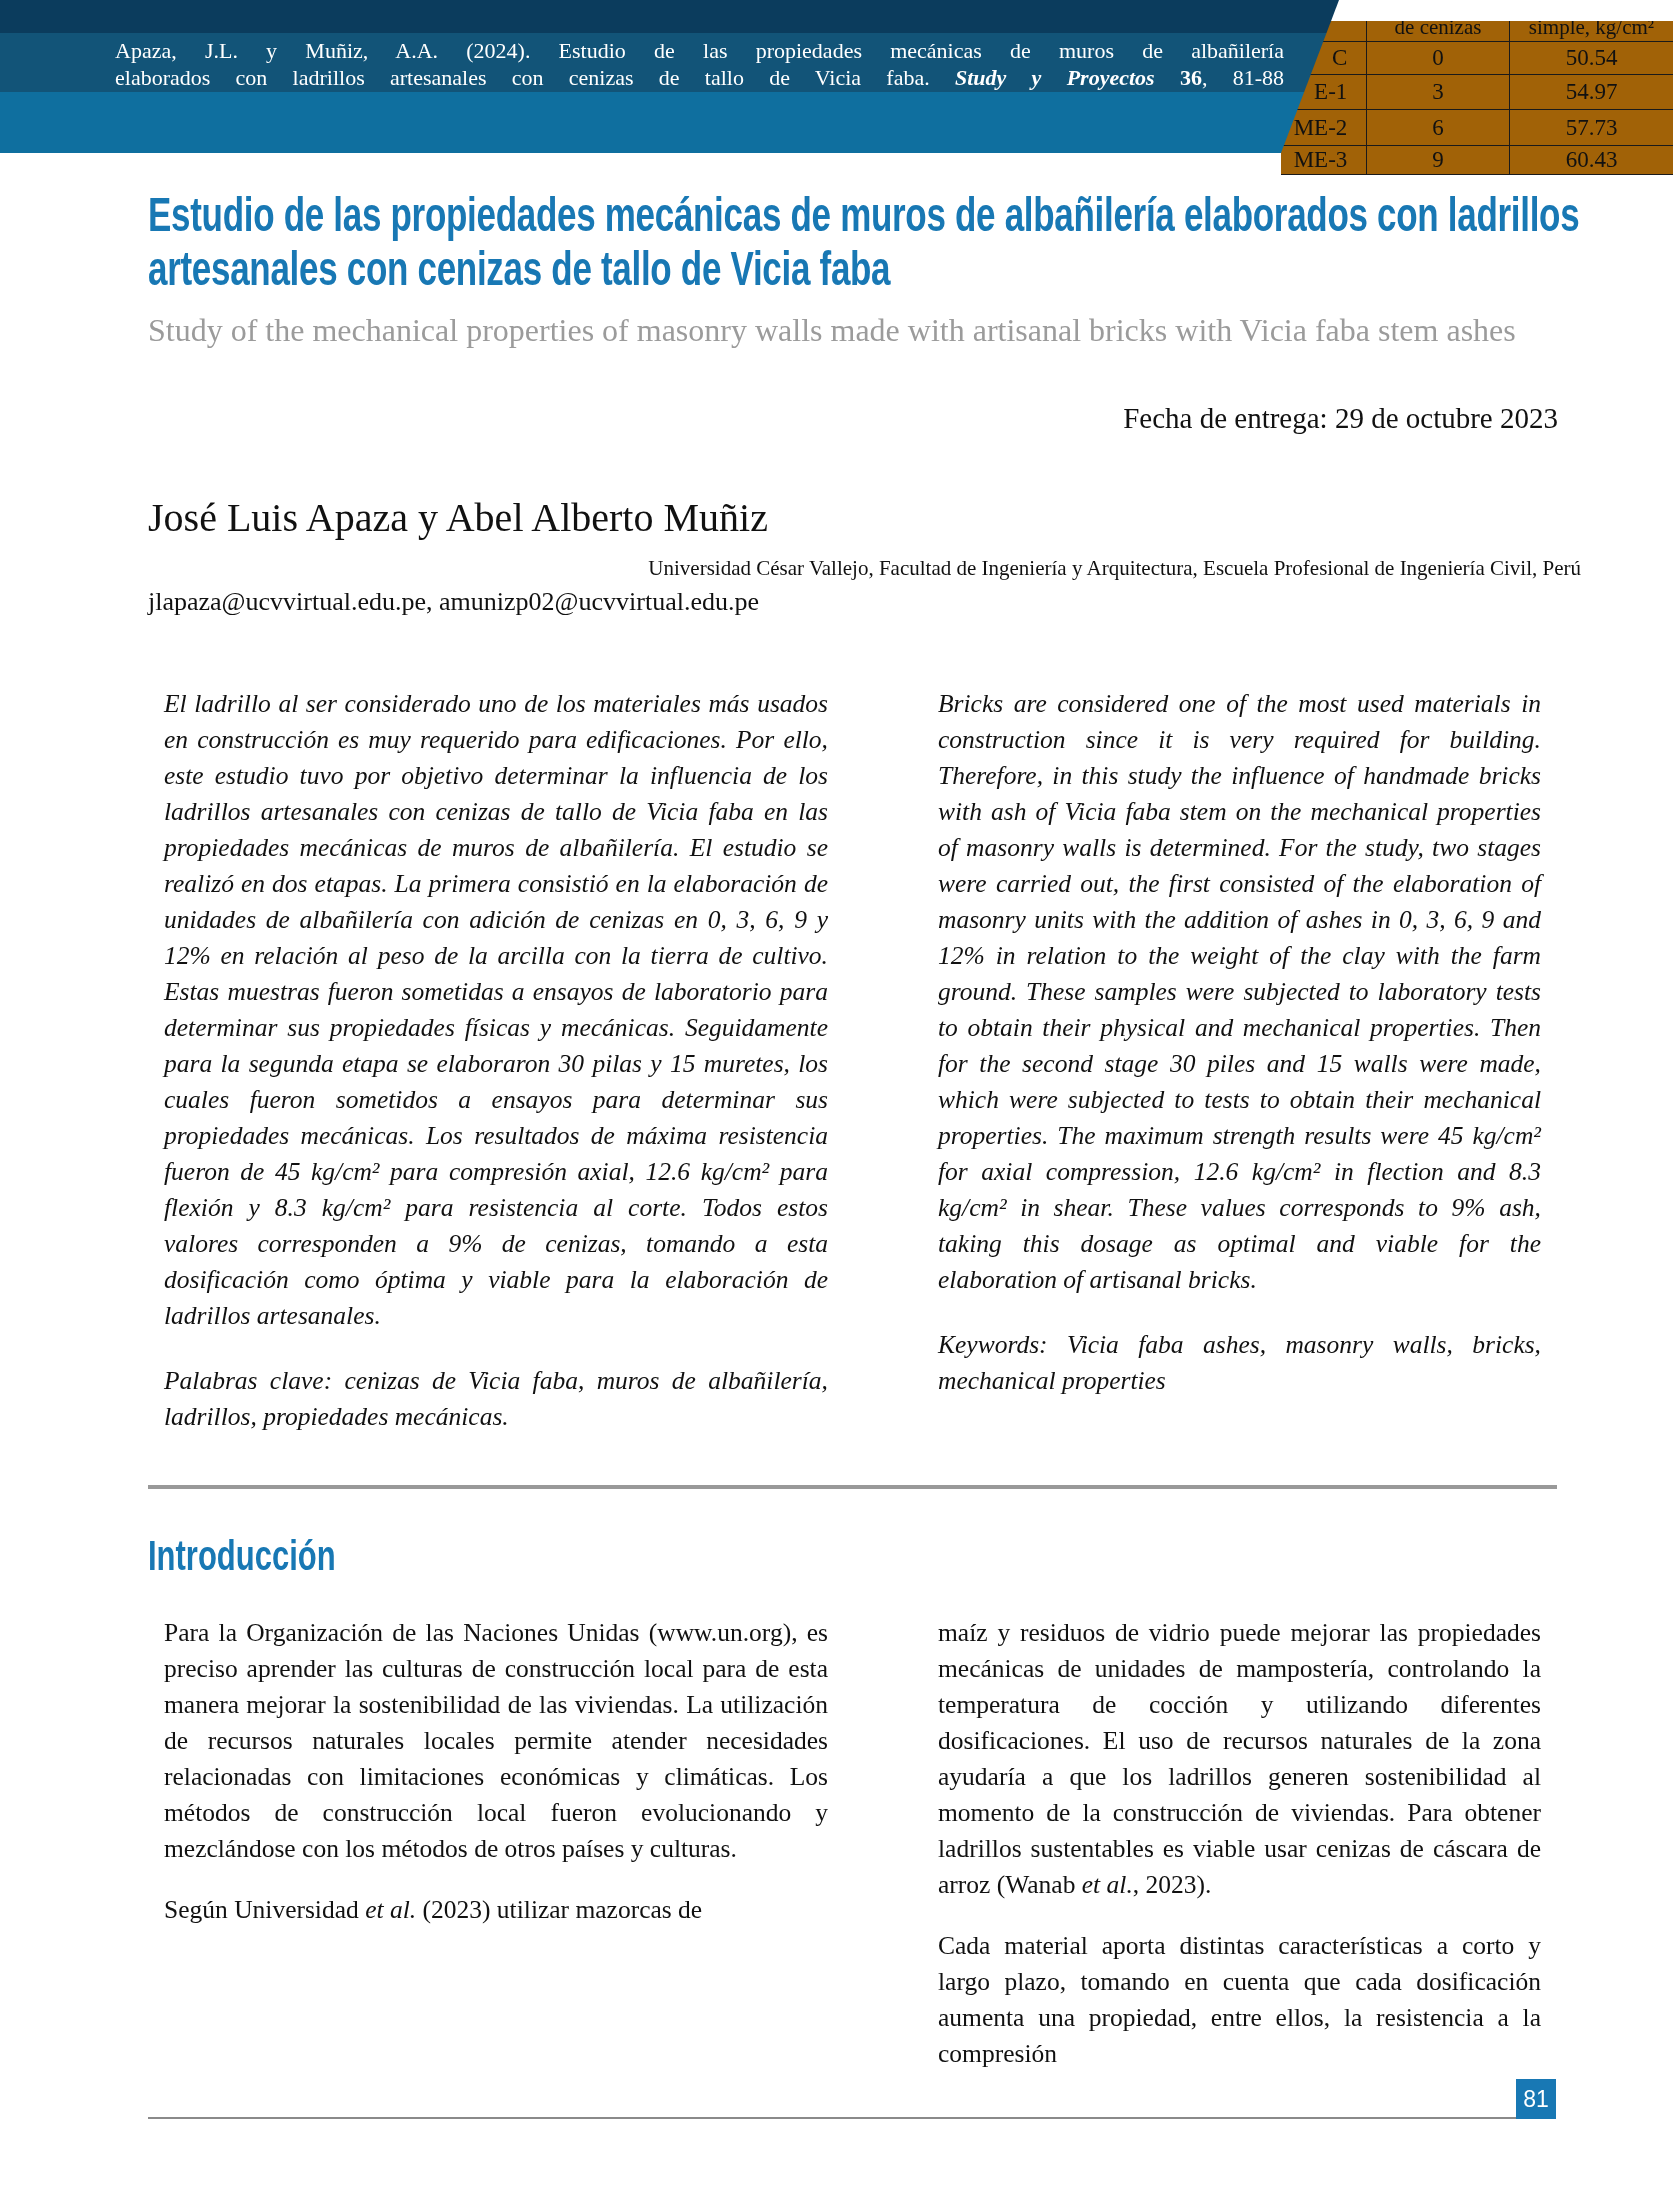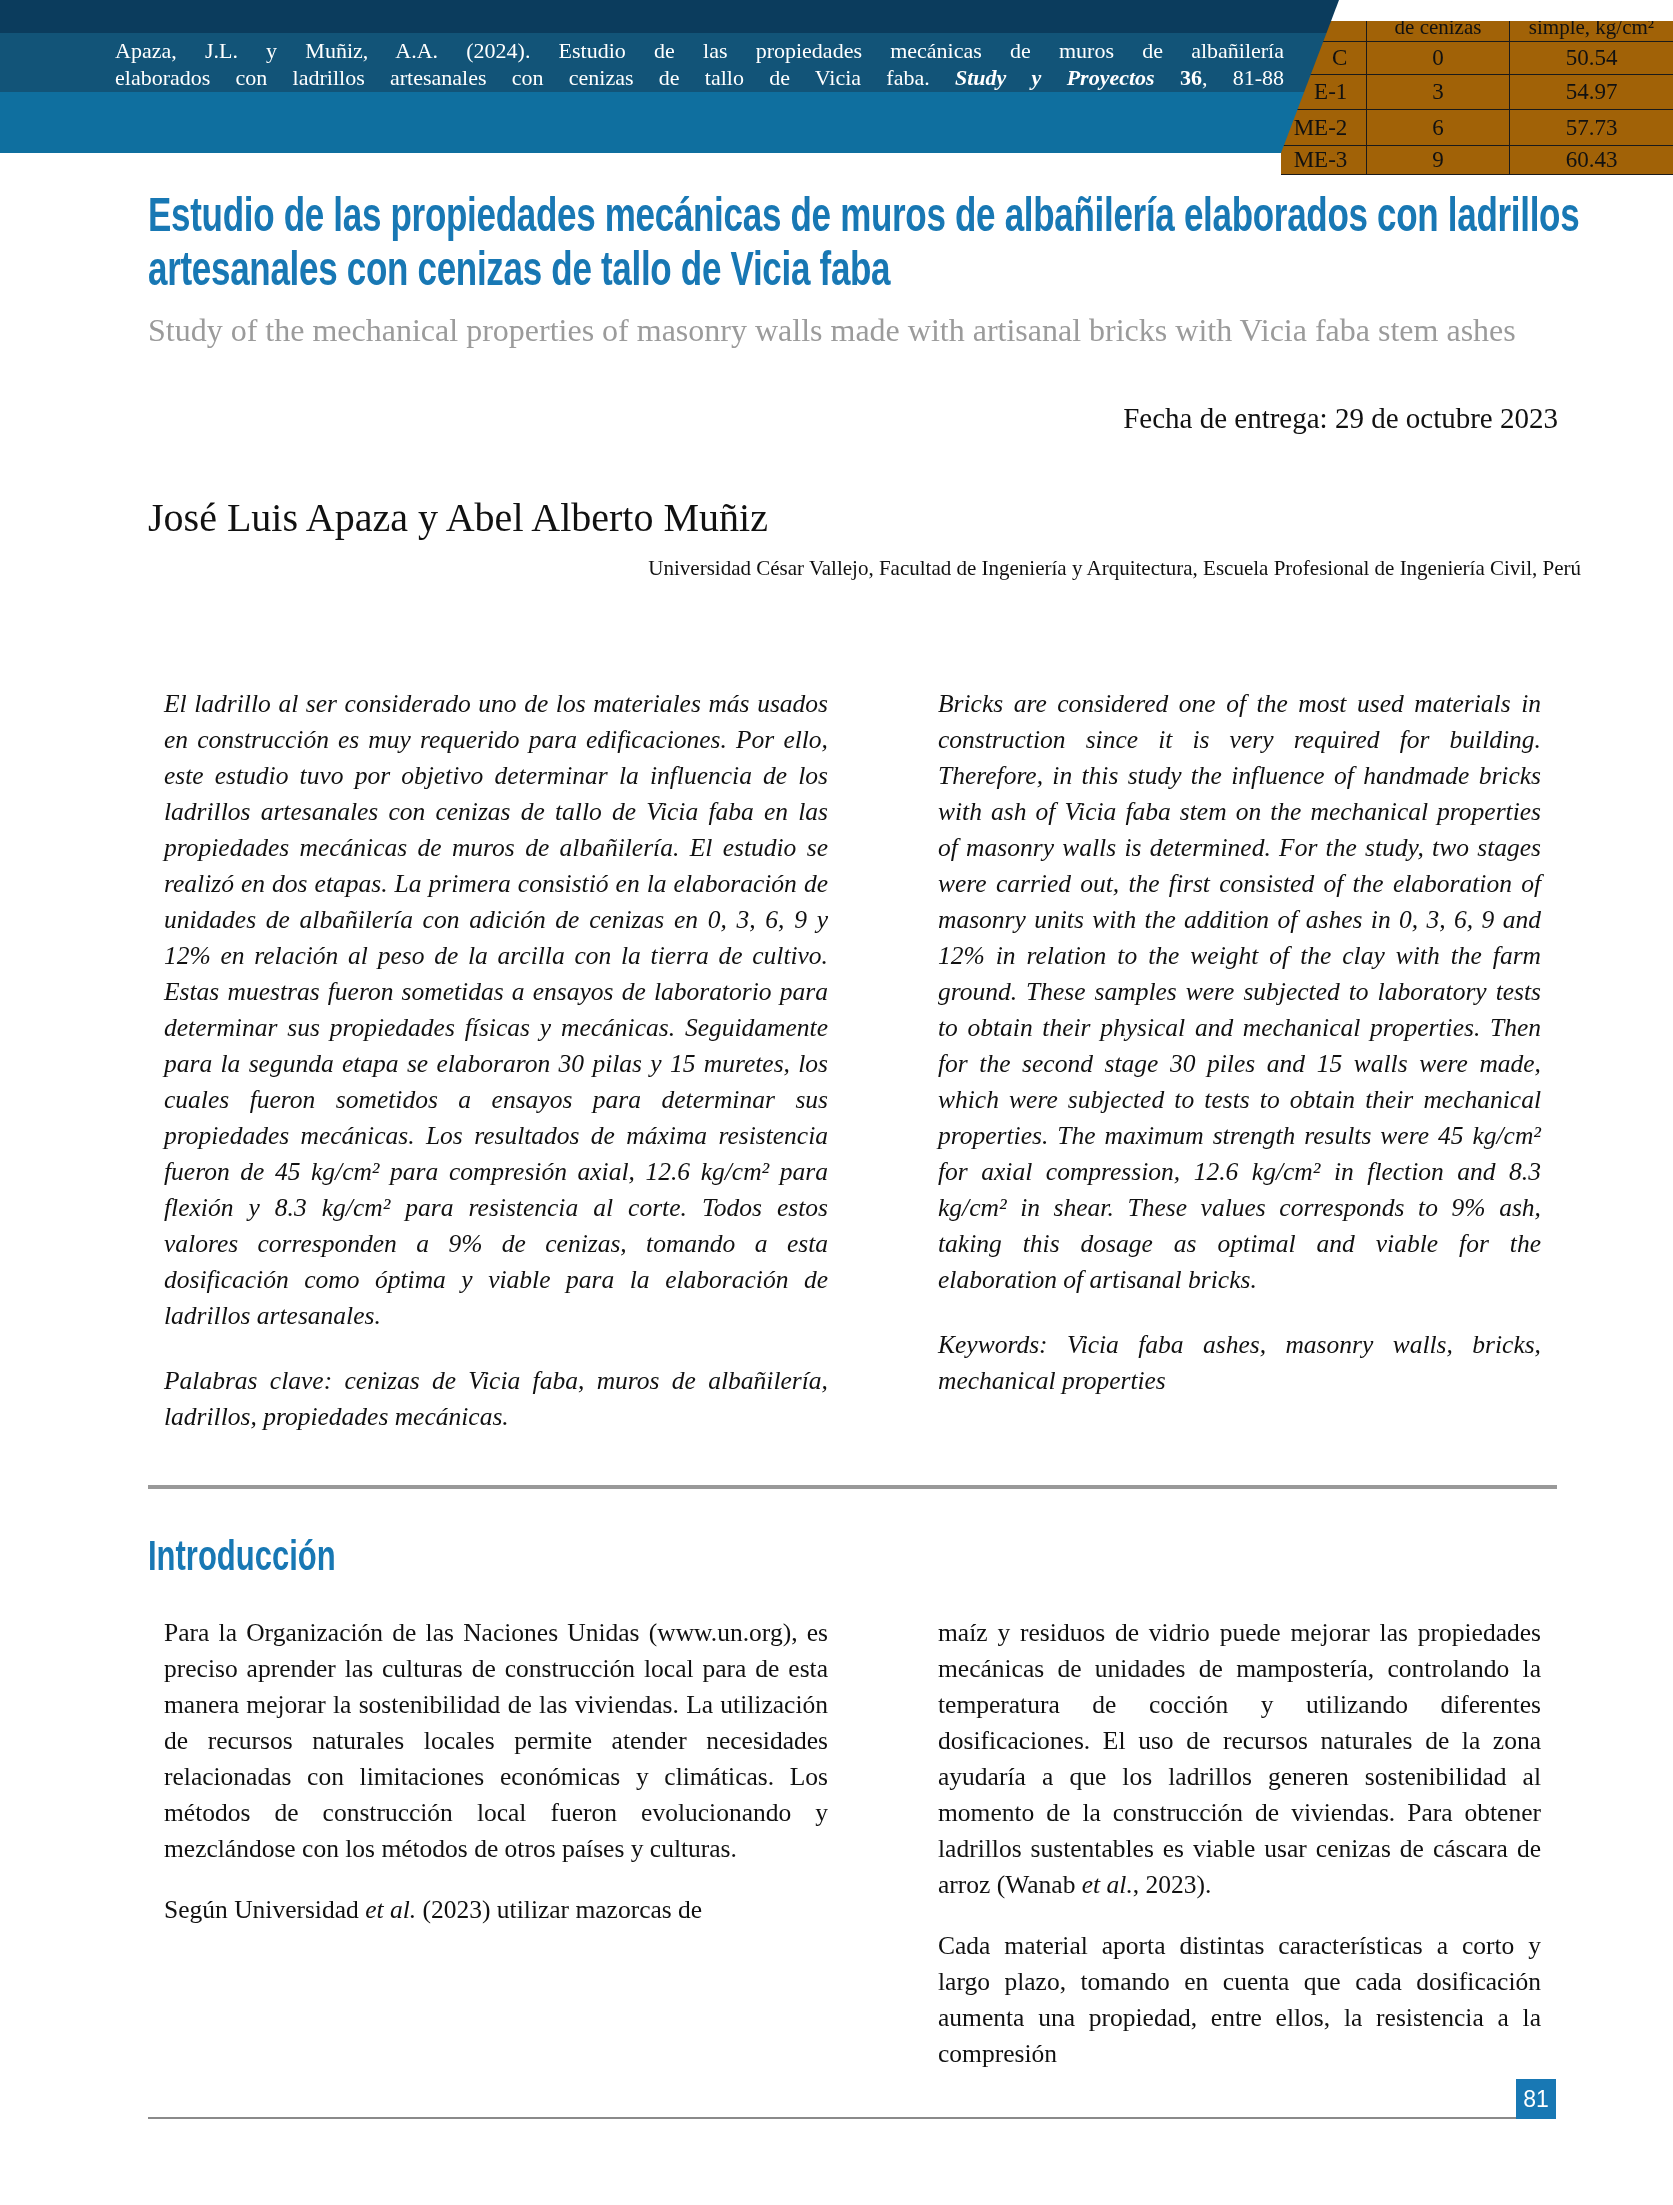--- a/index.html
+++ b/index.html
@@ -108,20 +108,21 @@
 
   <div class="title-es">Estudio de las propiedades mecánicas de muros de albañilería elaborados con ladrillos artesanales con cenizas de tallo de Vicia faba</div>
   <div class="title-en">Study of the mechanical properties of masonry walls made with artisanal bricks with Vicia faba stem ashes</div>
 
   <div class="dates">
     <div>Fecha de entrega: 29 de octubre 2023</div>
   </div>
 
   <div class="authors">José Luis Apaza y Abel Alberto Muñiz</div>
   <div class="affil">Universidad César Vallejo, Facultad de Ingeniería y Arquitectura, Escuela Profesional de Ingeniería Civil, Perú</div>
+  <div class="emails">jlapaza@ucvvirtual.edu.pe, amunizp02@ucvvirtual.edu.pe</div>
 
   <div class="col abs abs-es">
     <p>El ladrillo al ser considerado uno de los materiales más usados en construcción es muy requerido para edificaciones. Por ello, este estudio tuvo por objetivo determinar la influencia de los ladrillos artesanales con cenizas de tallo de Vicia faba en las propiedades mecánicas de muros de albañilería. El estudio se realizó en dos etapas. La primera consistió en la elaboración de unidades de albañilería con adición de cenizas en 0, 3, 6, 9 y 12% en relación al peso de la arcilla con la tierra de cultivo. Estas muestras fueron sometidas a ensayos de laboratorio para determinar sus propiedades físicas y mecánicas. Seguidamente para la segunda etapa se elaboraron 30 pilas y 15 muretes, los cuales fueron sometidos a ensayos para determinar sus propiedades mecánicas. Los resultados de máxima resistencia fueron de 45 kg/cm² para compresión axial, 12.6 kg/cm² para flexión y 8.3 kg/cm² para resistencia al corte. Todos estos valores corresponden a 9% de cenizas, tomando a esta dosificación como óptima y viable para la elaboración de ladrillos artesanales.</p>
     <p class="kw">Palabras clave: cenizas de Vicia faba, muros de albañilería, ladrillos, propiedades mecánicas.</p>
   </div>
   <div class="col abs abs-en">
     <p>Bricks are considered one of the most used materials in construction since it is very required for building. Therefore, in this study the influence of handmade bricks with ash of Vicia faba stem on the mechanical properties of masonry walls is determined. For the study, two stages were carried out, the first consisted of the elaboration of masonry units with the addition of ashes in 0, 3, 6, 9 and 12% in relation to the weight of the clay with the farm ground. These samples were subjected to laboratory tests to obtain their physical and mechanical properties. Then for the second stage 30 piles and 15 walls were made, which were subjected to tests to obtain their mechanical properties. The maximum strength results were 45 kg/cm² for axial compression, 12.6 kg/cm² in flection and 8.3 kg/cm² in shear. These values corresponds to 9% ash, taking this dosage as optimal and viable for the elaboration of artisanal bricks.</p>
     <p class="kw">Keywords: Vicia faba ashes, masonry walls, bricks, mechanical properties</p>
   </div>
 

